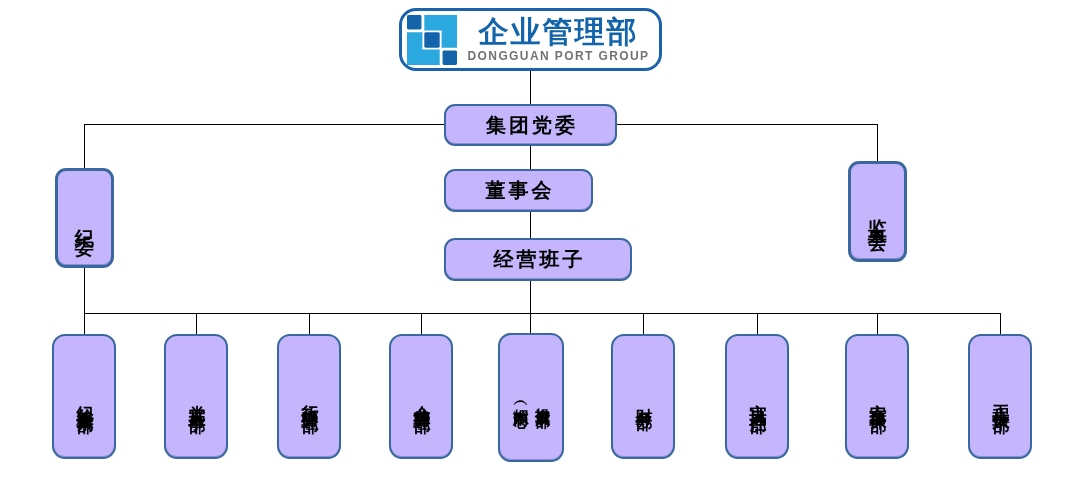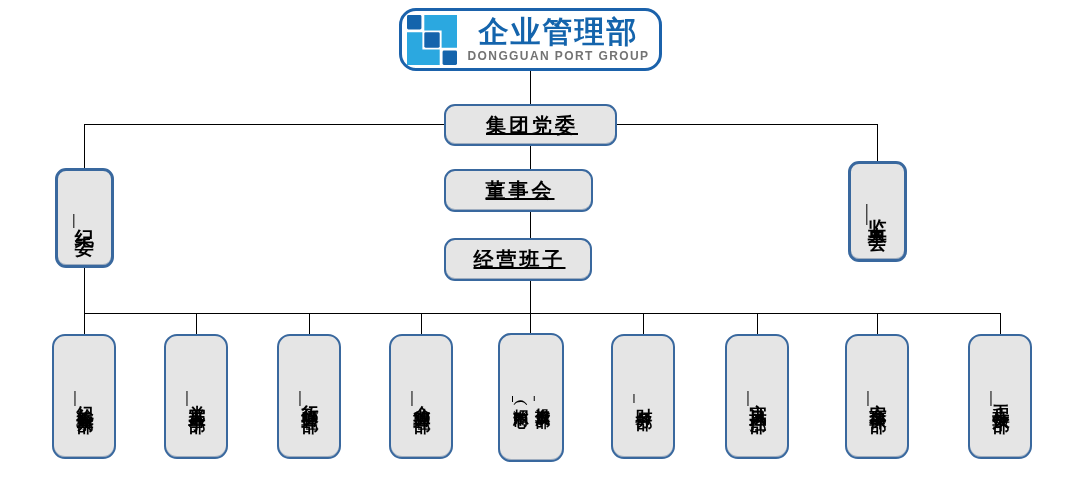--- a/index.html
+++ b/index.html
@@ -11,27 +11,26 @@
   .stage { position: absolute; left: 0; top: 0; width: 1071px; height: 491px; }
 
   
   .line { position: absolute; background: #000000; }
   .line.v { width: 1px; }
   .line.h { height: 1px; }
 
   
   .box {
     position: absolute; box-sizing: border-box;
-    background: #e5e5e5;
+    background: #c4b5fd;
     border: 2.5px solid #39689E;
     border-radius: 11px;
     display: flex; align-items: center; justify-content: center;
     color: #000000; font-weight: bold;
     box-shadow: inset 0 -1px 0 rgba(30,70,120,.35);
-    text-decoration: underline;
   }
   .center-box { font-size: 20px; letter-spacing: 3px; }
   .center-box span { text-indent: 3px; }
 
   .vbox { border-width: 3px; }
   .v-text {
     writing-mode: vertical-rl;
     text-orientation: mixed;
     white-space: pre-line;
     letter-spacing: 7px;
@@ -94,21 +93,21 @@
   <div class="line v" style="left:757px;  top:313px; height:21px;"></div>
   <div class="line v" style="left:877px;  top:313px; height:21px;"></div>
   <div class="line v" style="left:1000px; top:313px; height:21px;"></div>
 
   <div class="box center-box" style="left:444px; top:104px; width:173px; height:42px;">
     <span>集团党委</span>
   </div>
   <div class="box center-box" style="left:444px; top:169px; width:149px; height:43px;">
     <span>董事会</span>
   </div>
-  <div class="box center-box" style="left:444px; top:238px; width:148px; height:43px;">
+  <div class="box center-box" style="left:444px; top:238px; width:188px; height:43px;">
     <span>经营班子</span>
   </div>
 
   <div class="box vbox" style="left:55px; top:168px; width:59px; height:100px;">
     <span class="v-text">纪委</span>
   </div>
   <div class="box vbox" style="left:848px; top:161px; width:59px; height:101px;">
     <span class="v-text">监事会</span>
   </div>
 

